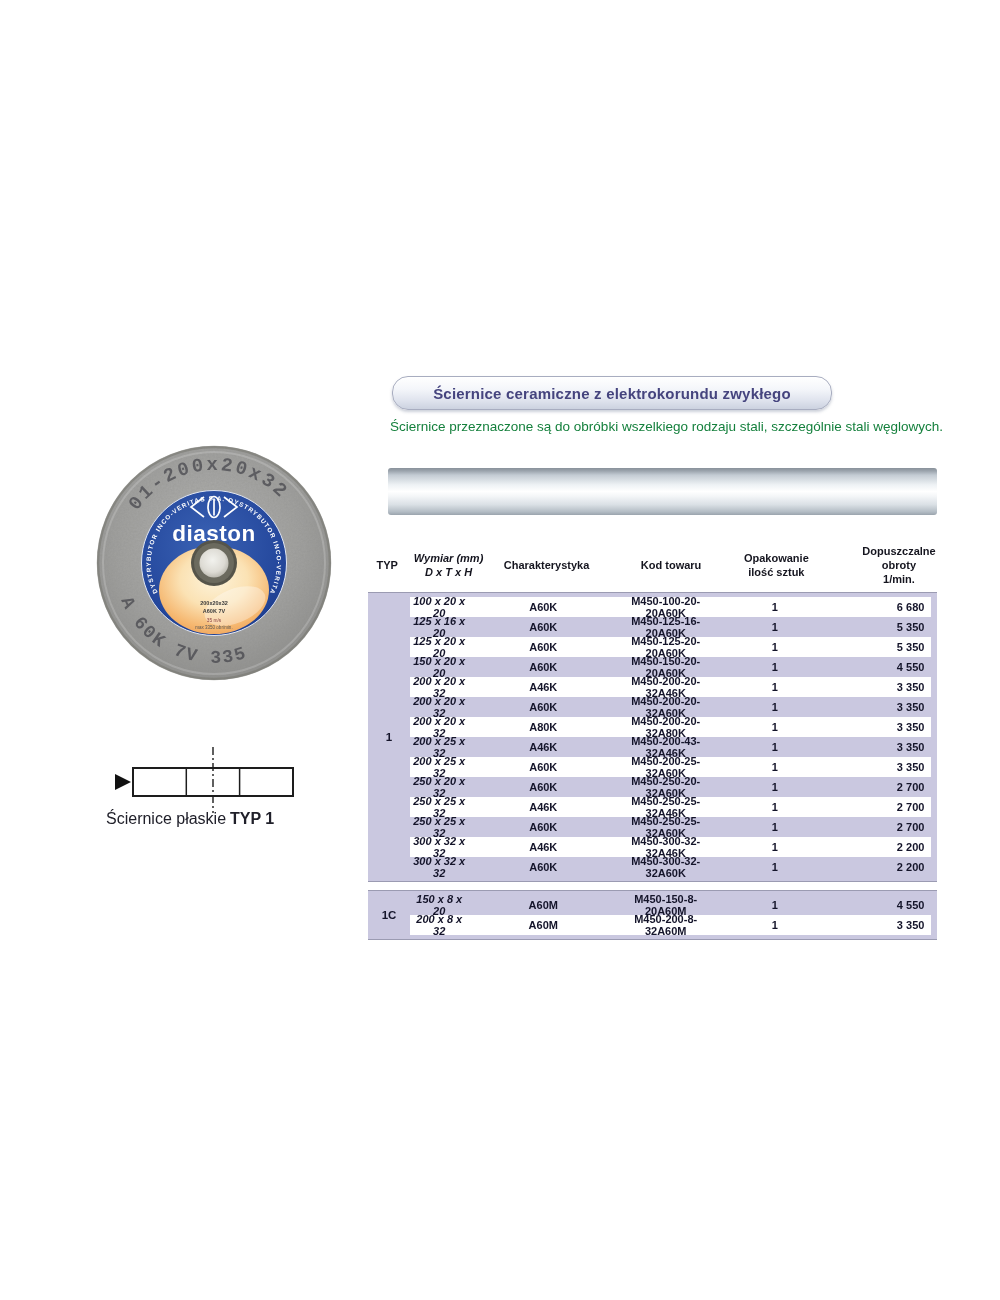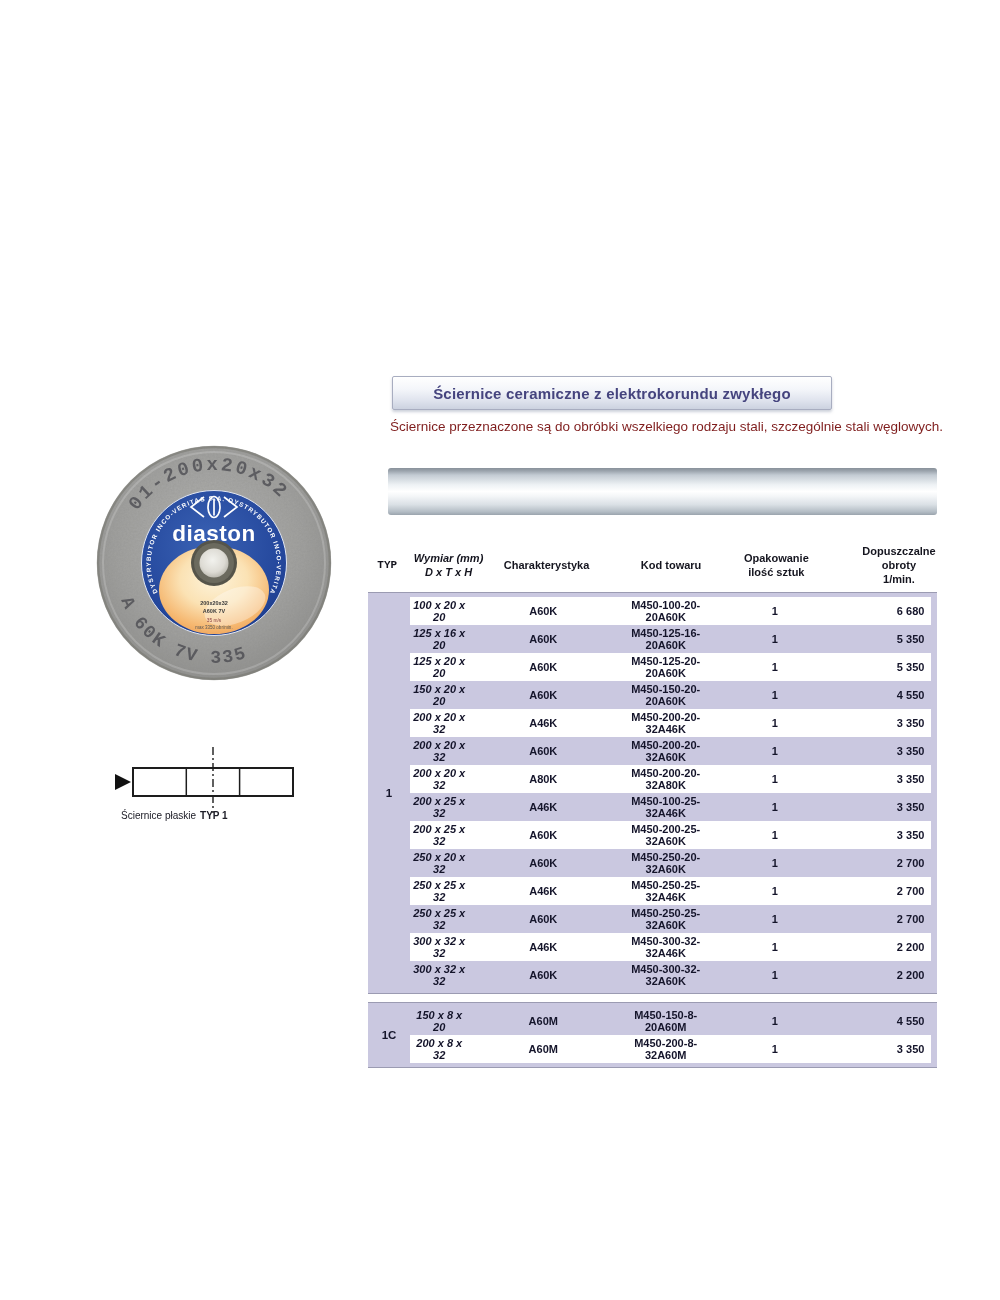--- a/index.html
+++ b/index.html
@@ -6,66 +6,66 @@
   body{
     width:1000px;height:1300px;background:#ffffff;
     font-family:"Liberation Sans", sans-serif;
     position:relative;overflow:hidden;
   }
   .page{position:absolute;inset:0;}
 
   
   .banner{
     position:absolute;left:392px;top:376px;width:438px;height:32px;
-    border-radius:2px;
+    border-radius:16px;
     background:linear-gradient(180deg,#ffffff 0%,#f4f6fa 38%,#e0e4ee 72%,#ccd2e0 100%);
     border:1px solid #a8adc0;
     box-shadow:0 2px 3px rgba(110,120,145,.35), inset 0 1px 0 #ffffff;
     display:flex;align-items:center;justify-content:center;
     font-weight:bold;font-size:15px;color:#45447e;letter-spacing:.2px;
   }
 
   
-  .intro{position:absolute;left:390px;top:419px;width:575px;font-size:13.5px;color:#7f1d1d;}
+  .intro{position:absolute;left:390px;top:419px;width:575px;font-size:13.5px;color:#15803d;}
 
   
   .metalbar{
     position:absolute;left:388px;top:468px;width:549px;height:47px;border-radius:3px;
     background:linear-gradient(180deg,#89919a 0%,#9aa3ac 6%,#c3cbd3 15%,#eef2f5 36%,#ffffff 50%,#f4f6f8 60%,#dae0e5 78%,#b4bdc5 93%,#9aa4ad 100%);
   }
 
   
   .ptable{position:absolute;left:368px;top:540px;width:569px;font-size:11px;color:#15151f;}
   .thead{display:flex;height:52px;font-weight:bold;line-height:1.25;}
   .th{display:flex;flex-direction:column;justify-content:center;text-align:center;}
-  .c0{width:42px;font-family:Liberation Mono, monospace;}.c1{width:92px;font-style:italic;}.c2{width:122px;}.c3{width:150px;}.c4{width:80px;}.c5{width:83px;margin-left:48px;}
+  .c0{width:42px;}.c1{width:92px;font-style:italic;}.c2{width:122px;}.c3{width:150px;}.c4{width:80px;}.c5{width:83px;margin-left:48px;}
   .group{
     position:relative;background:#cac8e0;
     border-top:1px solid #9b9bb2;border-bottom:1px solid #9b9bb2;
     padding:4px 0;margin-bottom:8px;
   }
   .typ-label{
     position:absolute;left:0;top:0;bottom:0;width:42px;
     display:flex;align-items:center;justify-content:center;
     font-weight:bold;font-size:11.5px;color:#14142a;
   }
   .row{
-    display:flex;height:28px;align-items:center;
+    display:flex;height:20px;align-items:center;
     padding-left:42px;font-weight:bold;color:#14142a;gap:36px;
   }
   .g1 .row:nth-child(odd),
   .g2 .row:nth-child(even){
     background:linear-gradient(90deg,transparent 0 42px,#ffffff 42px calc(100% - 6px),transparent calc(100% - 6px) 100%);
   }
   .cell{text-align:center;}
 
   
   .wheel{position:absolute;left:95px;top:444px;width:238px;height:240px;}
   .diagram{position:absolute;left:105px;top:738px;width:210px;height:80px;}
-  .caption1{position:absolute;left:121px;top:810px;font-size:10px;color:#20202a;white-space:nowrap;}
+  .caption1{position:absolute;left:106px;top:810px;font-size:16px;color:#20202a;white-space:nowrap;}
   .caption1 b{margin-left:4px;}
   .caption2{position:absolute;left:118px;top:837px;font-size:13.5px;color:#20202a;line-height:1.42;white-space:nowrap;}
   .caption2 .v{font-weight:bold;}
 
   .stamp{font-family:"Liberation Mono", monospace;font-weight:bold;fill:#3f3f46;opacity:.68;}
   .ringtxt{fill:#ffffff;font-weight:bold;letter-spacing:1.1px;}
 </style>
 </head>
 <body>
 
@@ -243,21 +243,21 @@
           <div class="row">
             <div class="cell c1">200 x 20 x 32</div>
             <div class="cell c2">A80K</div>
             <div class="cell c3">M450-200-20-32A80K</div>
             <div class="cell c4">1</div>
             <div class="cell c5">3 350</div>
           </div>
           <div class="row">
             <div class="cell c1">200 x 25 x 32</div>
             <div class="cell c2">A46K</div>
-            <div class="cell c3">M450-100-25-32A46K</div>
+            <div class="cell c3">M450-200-43-32A46K</div>
             <div class="cell c4">1</div>
             <div class="cell c5">3 350</div>
           </div>
           <div class="row">
             <div class="cell c1">200 x 25 x 32</div>
             <div class="cell c2">A60K</div>
             <div class="cell c3">M450-200-25-32A60K</div>
             <div class="cell c4">1</div>
             <div class="cell c5">3 350</div>
           </div>

